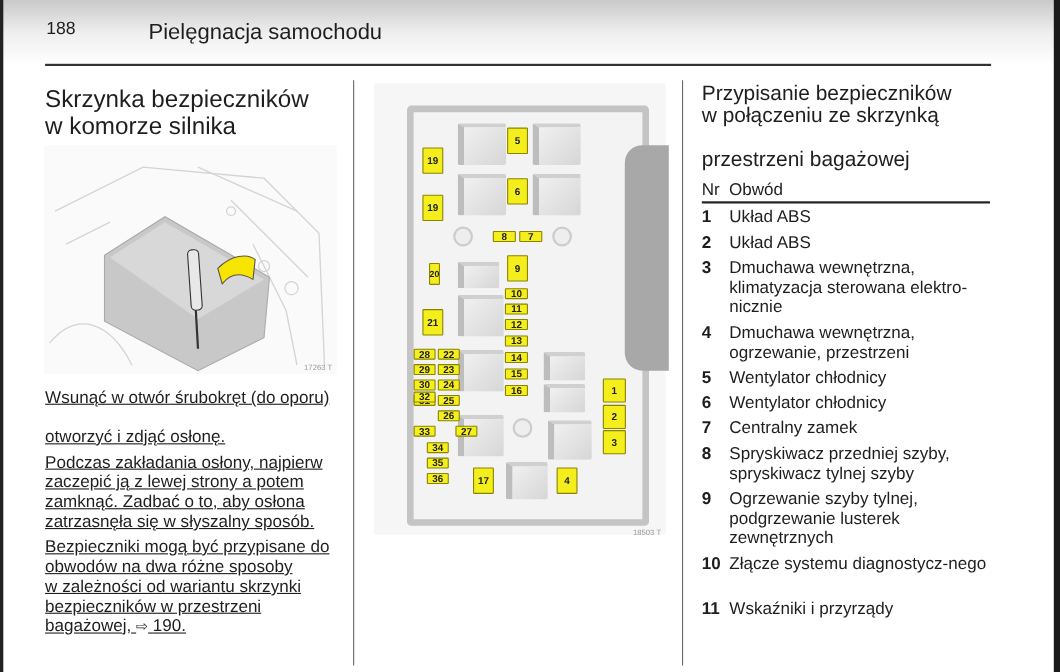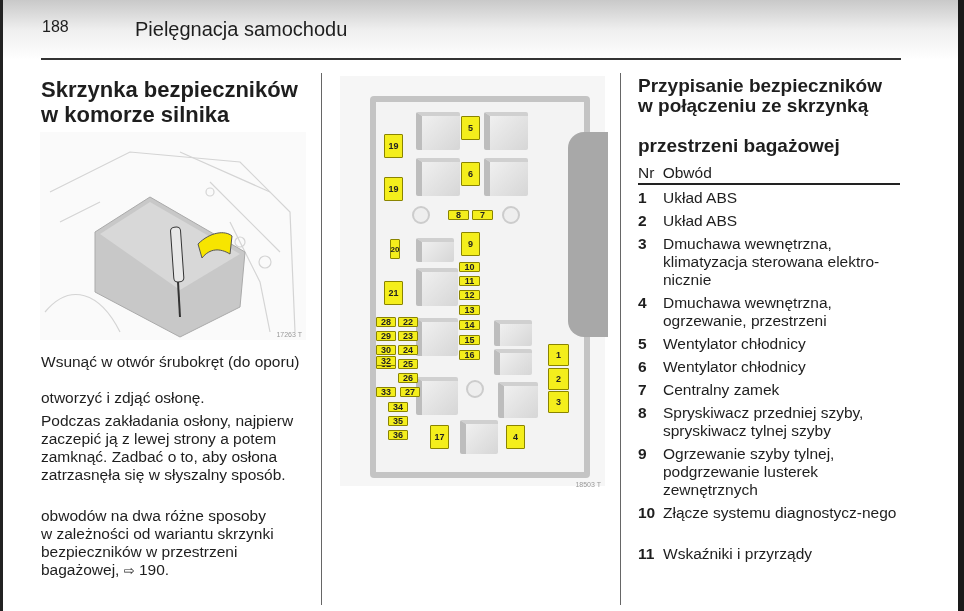--- a/index.html
+++ b/index.html
@@ -9,22 +9,22 @@
     font-family:"Liberation Sans", sans-serif; color:#1e1e1e;
   }
   .topshade { position:absolute; left:0; top:0; width:964px; height:60px;
     background:linear-gradient(#c9c9c9 0%, #efefef 50%, #ffffff 100%); }
   .edge-l { position:absolute; left:0; top:0; width:3px; height:611px; background:#222; }
   .edge-r { position:absolute; right:0; top:0; width:6px; height:611px; background:#1a1a1a; }
   .pnum { position:absolute; left:42px; top:18px; font-size:16px; }
   .ptitle { position:absolute; left:119px; top:18px; font-size:20px;margin-left:16px; }
   .hrule { position:absolute; left:41px; top:58px; width:860px; height:2px; background:#333; }
   .vsep { position:absolute; top:73px; width:1px; height:532px; background:#666; }
-  .h2 { position:absolute; font-size:22px; line-height:25px; margin:0; font-weight:bold; }
-  .para { position:absolute; left:41px; width:280px; font-size:15.5px; line-height:18px; margin:0; }
+  .h2 { position:absolute; font-size:22px; line-height:25px; margin:0; font-weight:normal; }
+  .para { position:absolute; left:41px; width:280px; font-size:15.5px; line-height:18px; margin:0;text-decoration:underline; }
   .illus { position:absolute; left:40px; top:132px; width:266px; height:208px; background:#fafafa; overflow:hidden; }
   .figno { position:absolute; font-size:7px; color:#999; }
   .arrow-ic { display:inline-block; font-size:13px; }
   
   .diag { position:absolute; left:340px; top:76px; width:265px; height:410px; background:#f6f6f6; }
   .box { position:absolute; left:30px; top:20px; width:208px; height:370px;
     background:#f3f3f3; border:6px solid #c4c4c4; border-radius:4px; }
   .relay { position:absolute; background:linear-gradient(135deg,#f0f0f0,#d6d6d6);
     border-left:6px solid #bdbdbd; border-top:4px solid #d0d0d0; border-radius:2px; }
   .fuse { position:absolute; background:#f4ee1c; border:1px solid #8a8400; color:#222;
@@ -77,21 +77,21 @@
   <div class="figno" style="right:4px; bottom:2px;">17263 T</div>
 </div>
 
 <p class="para" style="top:353px;">
   <span>Wsunąć w otwór śrubokręt (do oporu)</span><br><br><span>otworzyć i zdjąć osłonę.</span>
 </p>
 <p class="para" style="top:412px;">
   <span>Podczas zakładania osłony, najpierw</span><br><span>zaczepić ją z lewej strony a potem</span><br><span>zamknąć. Zadbać o to, aby osłona</span><br><span>zatrzasnęła się w słyszalny sposób.</span>
 </p>
 <p class="para" style="top:489px;">
-  <br><span>obwodów na dwa różne sposoby</span><br><span>w zależności od wariantu skrzynki</span><br><span>bezpieczników w przestrzeni</span><br>
+  <span>Bezpieczniki mogą być przypisane do</span><br><span>obwodów na dwa różne sposoby</span><br><span>w zależności od wariantu skrzynki</span><br><span>bezpieczników w przestrzeni</span><br>
   <span>bagażowej,</span>
   <span class="arrow-ic">⇨</span>
   <span>190.</span>
 </p>
 
 <div class="diag">
   <div class="box">
     <div class="bar"></div>
 
     <div class="relay" style="left:40px;top:10px;width:38px;height:34px"></div>
@@ -130,21 +130,21 @@
     <div class="fuse" style="left:0px;top:229px;width:18px;height:8px">29</div>
     <div class="fuse" style="left:0px;top:243px;width:18px;height:8px">30</div>
     <div class="fuse" style="left:0px;top:257px;width:18px;height:8px">31</div>
     <div class="fuse" style="left:0px;top:254px;width:18px;height:8px">32</div>
     <div class="fuse" style="left:0px;top:285px;width:18px;height:8px">33</div>
     <div class="fuse" style="left:22px;top:215px;width:18px;height:8px">22</div>
     <div class="fuse" style="left:22px;top:229px;width:18px;height:8px">23</div>
     <div class="fuse" style="left:22px;top:243px;width:18px;height:8px">24</div>
     <div class="fuse" style="left:22px;top:257px;width:18px;height:8px">25</div>
     <div class="fuse" style="left:22px;top:271px;width:18px;height:8px">26</div>
-    <div class="fuse" style="left:24px;top:285px;width:18px;height:8px">27</div>
+    <div class="fuse" style="left:38px;top:285px;width:18px;height:8px">27</div>
     <div class="fuse" style="left:12px;top:300px;width:18px;height:8px">34</div>
     <div class="fuse" style="left:12px;top:314px;width:18px;height:8px">35</div>
     <div class="fuse" style="left:12px;top:328px;width:18px;height:8px">36</div>
     <div class="fuse" style="left:54px;top:323px;width:17px;height:22px">17</div>
     <div class="fuse" style="left:130px;top:323px;width:17px;height:22px">4</div>
     <div class="fuse" style="left:172px;top:242px;width:19px;height:20px">1</div>
     <div class="fuse" style="left:172px;top:266px;width:19px;height:20px">2</div>
     <div class="fuse" style="left:172px;top:289px;width:19px;height:20px">3</div>
   </div>
   <div class="figno" style="right:4px; bottom:-2px;">18503 T</div>

